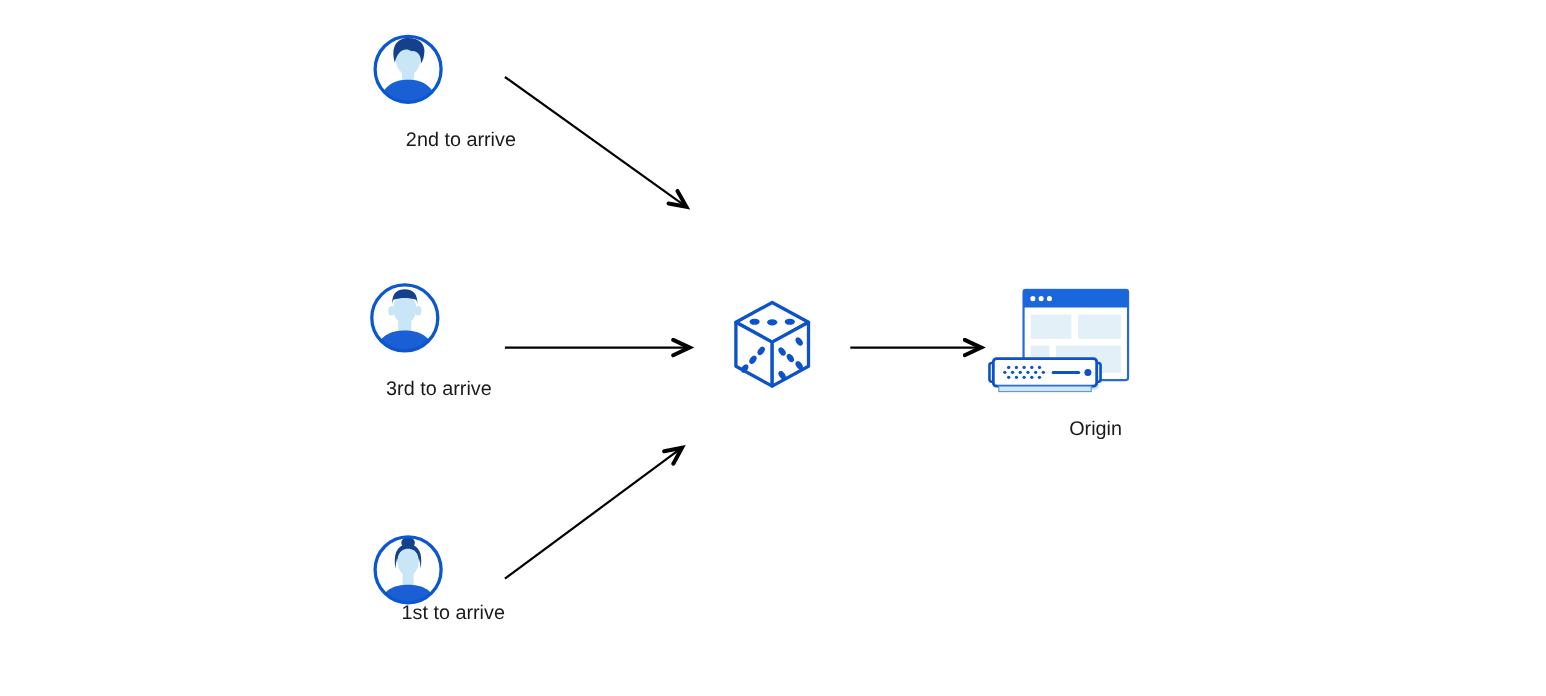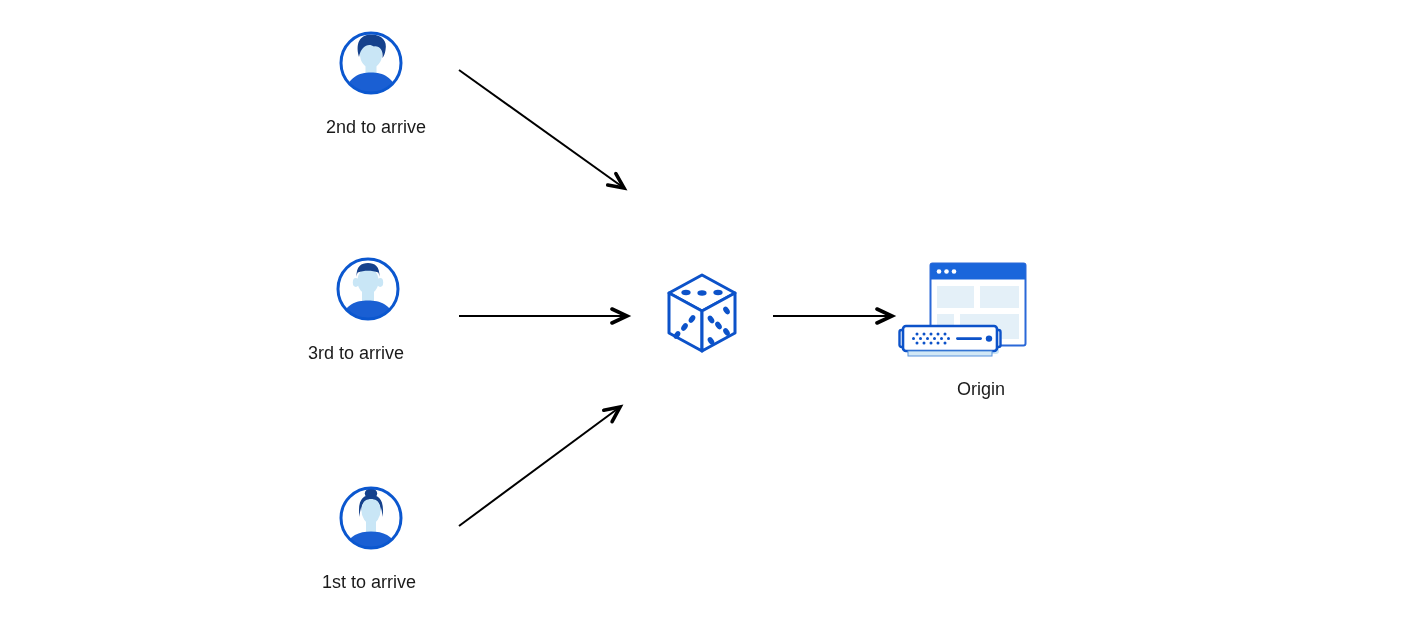--- a/index.html
+++ b/index.html
@@ -11,20 +11,21 @@
     overflow:hidden;
   }
   .abs{position:absolute;}
   .node-label{
     position:absolute;
     transform:translateX(-50%);
     font-size:18px;
     line-height:22px;
     color:#1a1a1a;
     white-space:nowrap;
+    margin-left:43px;
   }
   svg{display:block;}
 </style>
 </head>
 <body>
 
 <div class="canvas">
 
   <svg class="abs" style="left:0;top:0" width="1405" height="633" viewBox="0 0 1405 633">
     <defs>
@@ -91,21 +92,21 @@
                C24,18.5 22.2,23 21.5,32 Z" fill="#15418c"></path>
       <rect x="28" y="32" width="10" height="17" fill="#c9e6f6"></rect>
       <path d="M6,66 C9.5,51 20,46.5 33,46.5 C46,46.5 56.5,51 60,66 Z" fill="#1a5fd3"></path>
       <ellipse cx="33" cy="25.5" rx="9.6" ry="13" fill="#c9e6f6"></ellipse>
       <path d="M23,26 C21.8,15 26,11 33,11 C40,11 44.2,15 43,26
                C42.4,19.5 40.8,16.8 38.6,15.4 C35.2,13.4 30.8,13.4 27.4,15.4
                C25.2,16.8 23.6,19.5 23,26 Z" fill="#15418c"></path>
     </g>
     <circle cx="33" cy="33" r="30" fill="none" stroke="#0b57cf" stroke-width="3"></circle>
   </svg>
-  <div class="node-label" style="left:369px;top:571px">1st to arrive</div>
+  <div class="node-label" style="left:369px;top:546px">1st to arrive</div>
 
   <svg class="abs" style="left:665px;top:272px" width="74" height="82" viewBox="0 0 74 82">
     <g stroke="#0c52c9" stroke-width="3" stroke-linejoin="round" fill="#ffffff">
       <path d="M37,3 L70,21 L37,39 L4,21 Z"></path>
       <path d="M4,21 L37,39 L37,79 L4,61 Z"></path>
       <path d="M70,21 L37,39 L37,79 L70,61 Z"></path>
     </g>
     <g fill="#0c52c9">
 
       <ellipse cx="21" cy="20.5" rx="4.6" ry="2.8"></ellipse>
@@ -157,15 +158,15 @@
         <circle cx="50.5" cy="76.5" r="1.5"></circle>
       <circle cx="19" cy="81" r="1.5"></circle>
         <circle cx="26" cy="81" r="1.5"></circle>
         <circle cx="33" cy="81" r="1.5"></circle>
         <circle cx="40" cy="81" r="1.5"></circle>
         <circle cx="47" cy="81" r="1.5"></circle>
       <rect x="58" y="75.2" width="26" height="2.8" rx="1.4"></rect>
       <circle cx="91" cy="76.6" r="3.2"></circle>
     </g>
   </svg>
-  <div class="node-label" style="left:981px;top:378px">Origin</div>
+  <div class="node-label" style="left:953px;top:378px">Origin</div>
 
 </div>
 
 </body></html>

